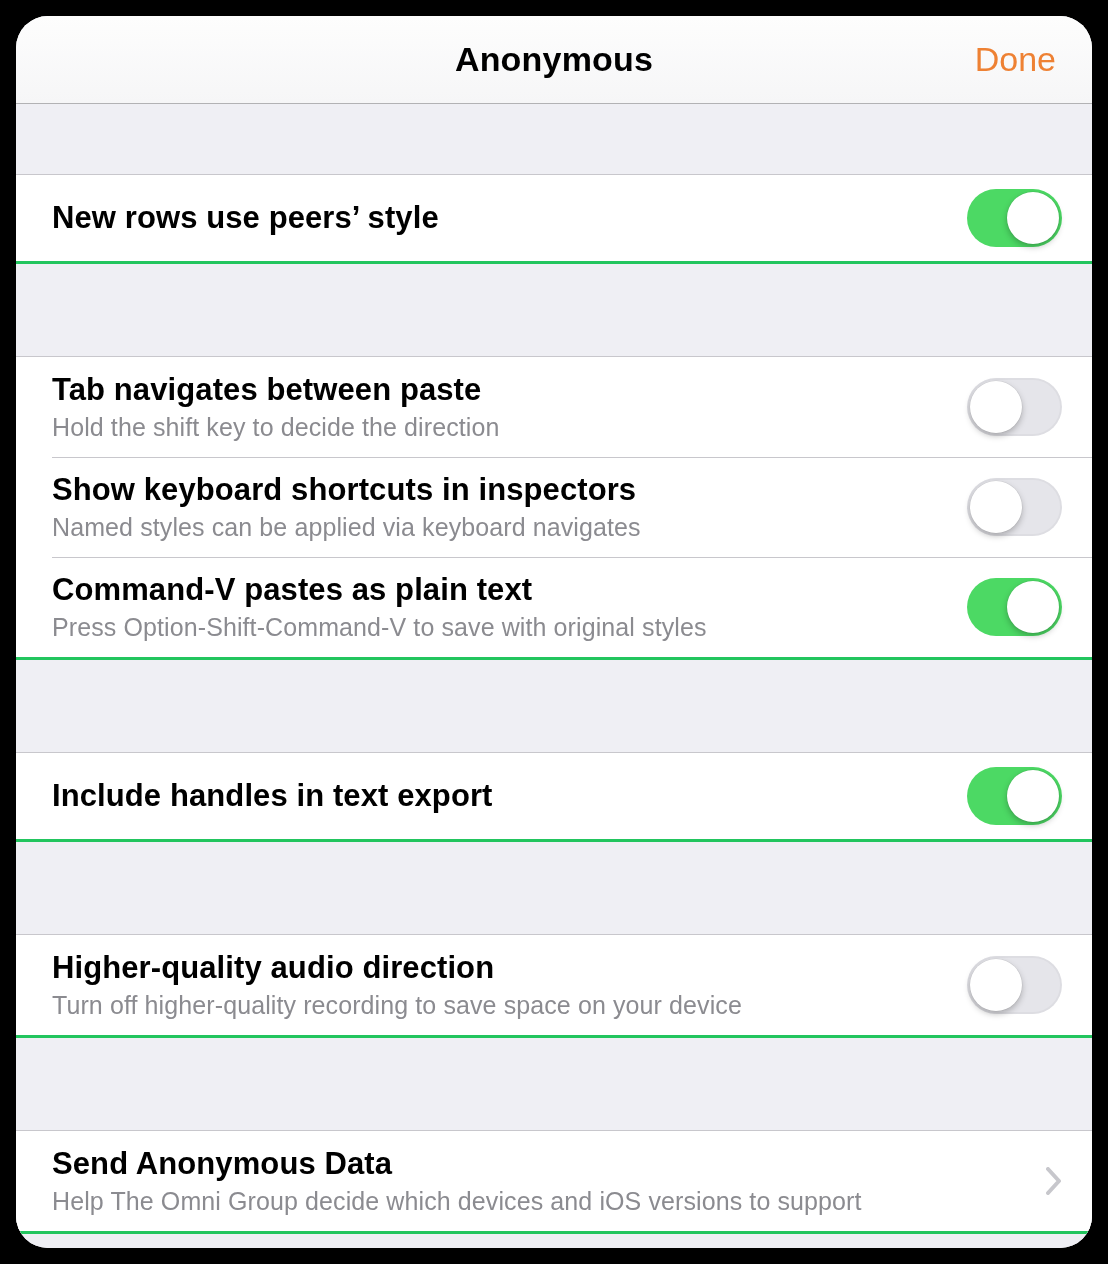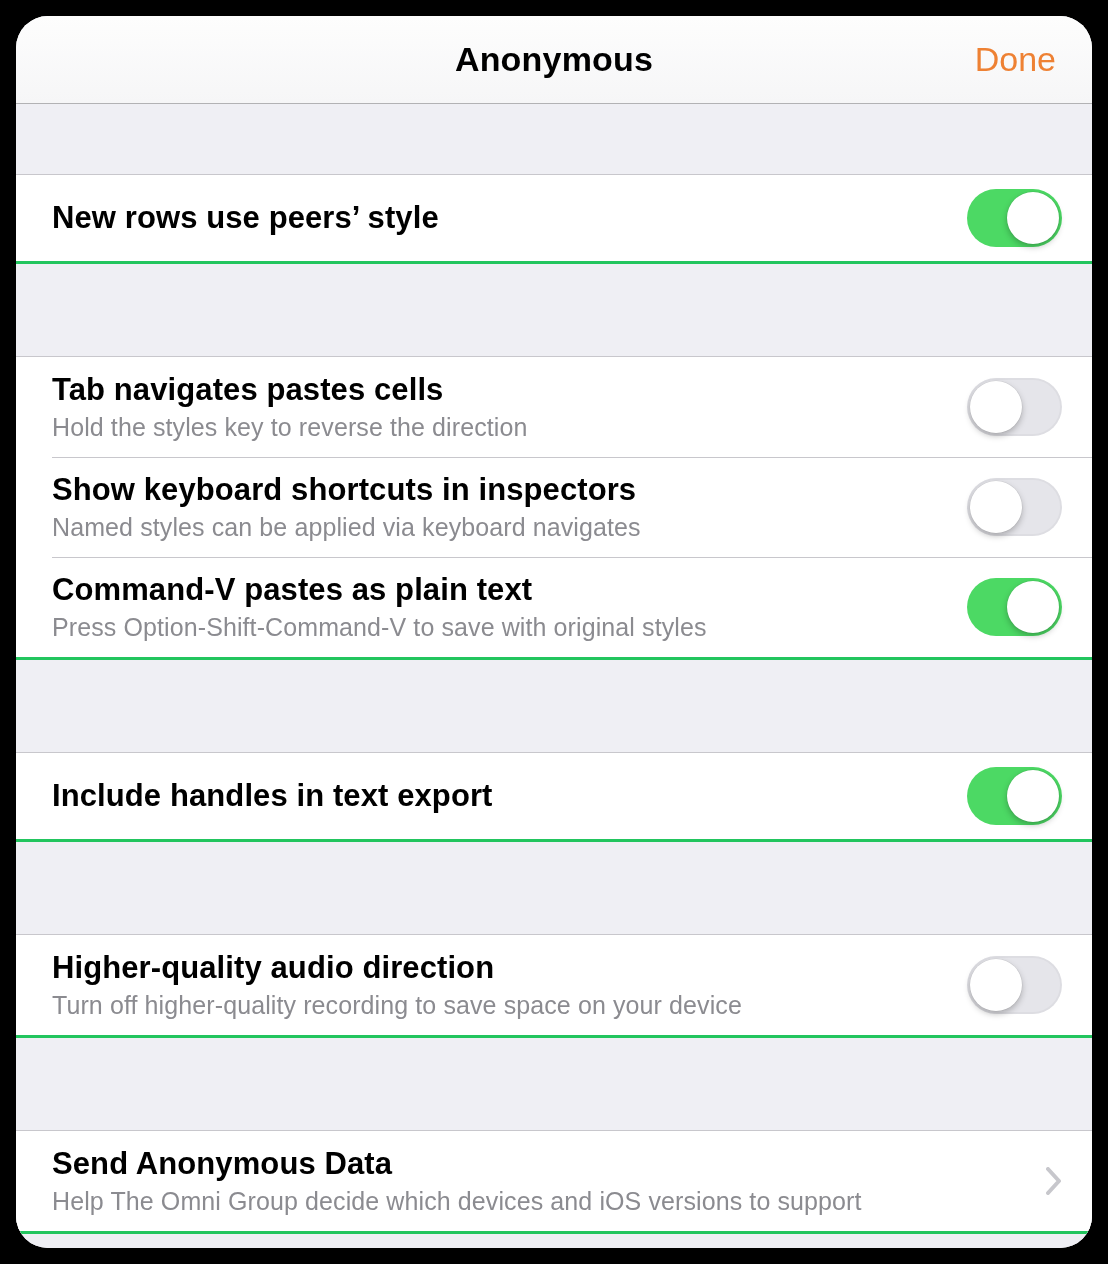--- a/index.html
+++ b/index.html
@@ -175,22 +175,22 @@
               </div>
           </div>
         </div>
       </div>
 
       <div class="gap-tall"></div>
 
       <div class="group">
         <div class="cell">
           <div class="cell-text">
-            <div class="cell-title">Tab navigates pastes cells</div>
-            <div class="cell-sub">Hold the styles key to reverse the direction</div>
+            <div class="cell-title">Tab navigates between paste</div>
+            <div class="cell-sub">Hold the shift key to decide the direction</div>
           </div>
           <div class="accessory">
             <div class="toggle">
                 <div class="knob"></div>
               </div>
           </div>
         </div>
         <div class="cell">
           <div class="cell-text">
             <div class="cell-title">Show keyboard shortcuts in inspectors</div>

